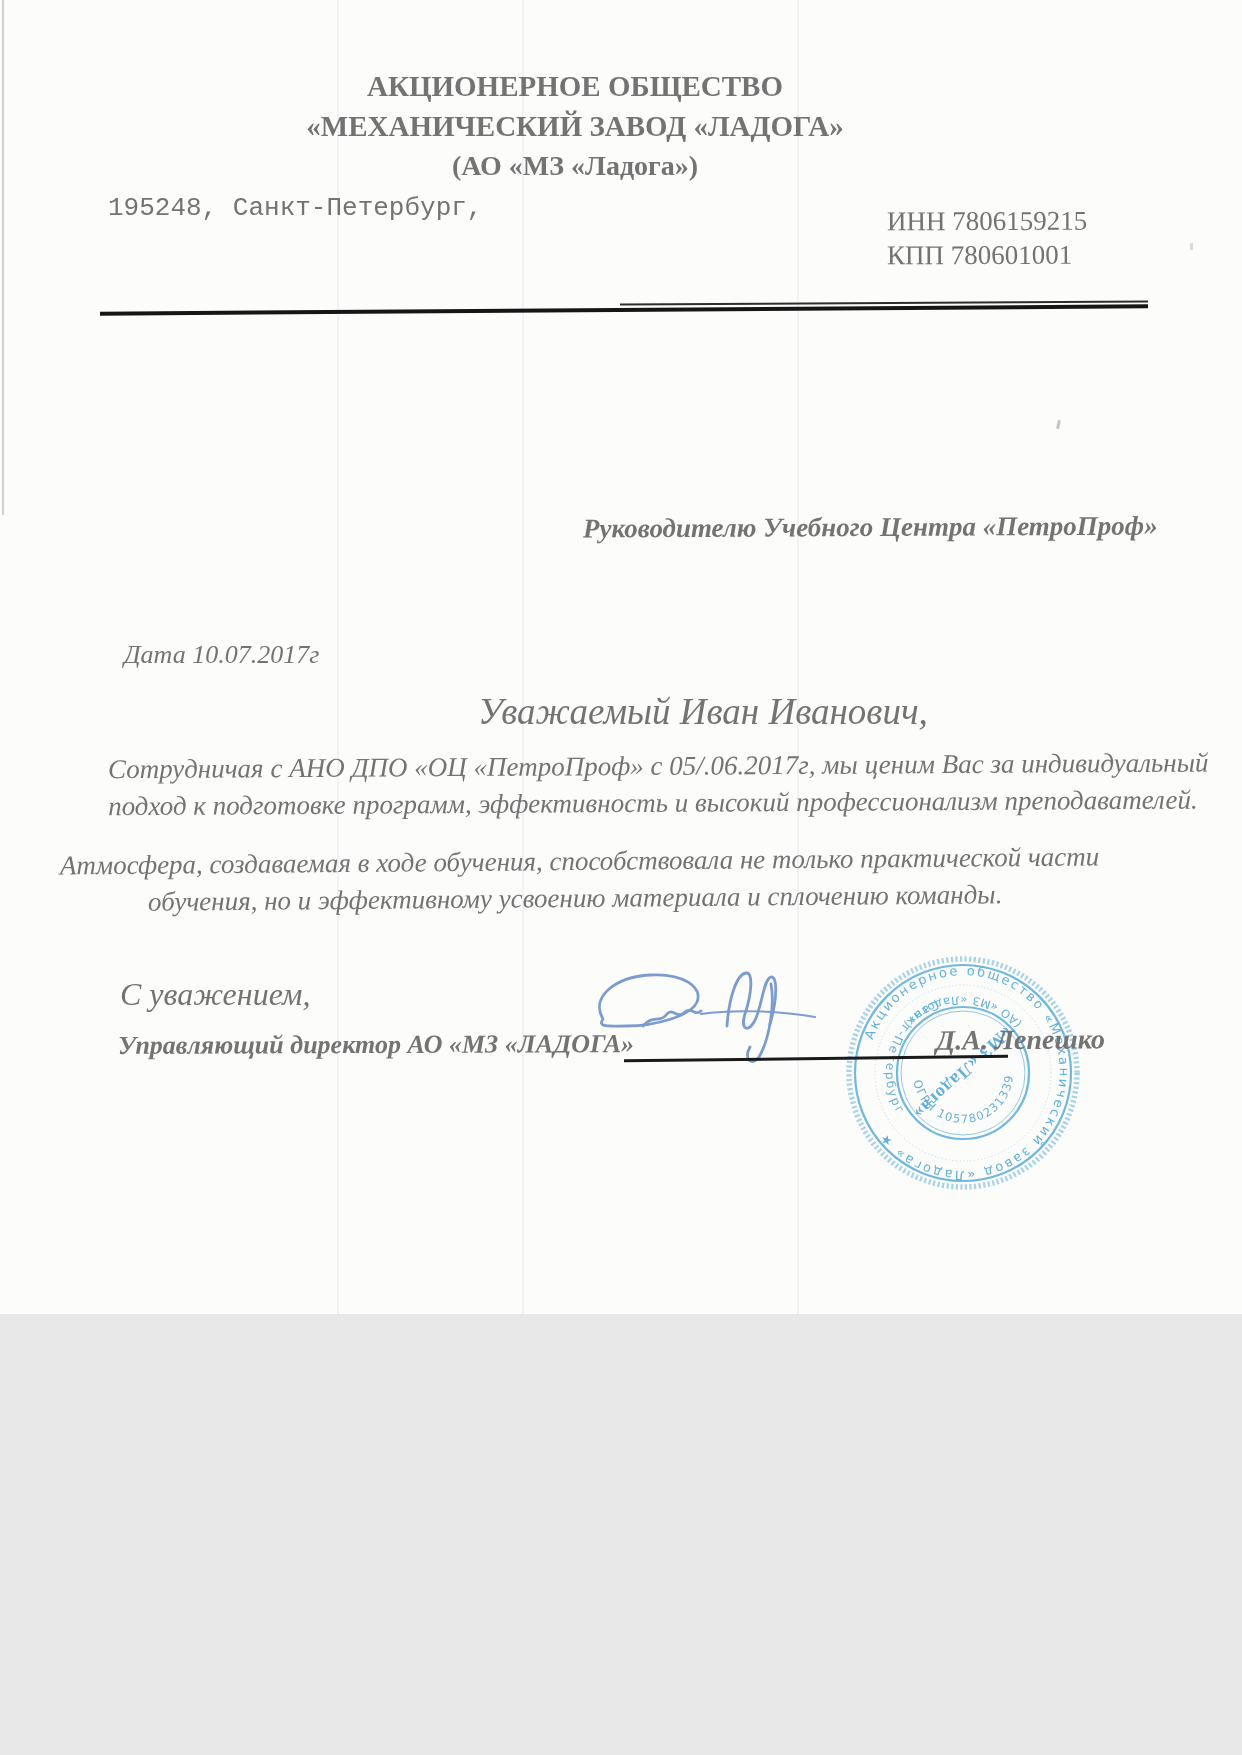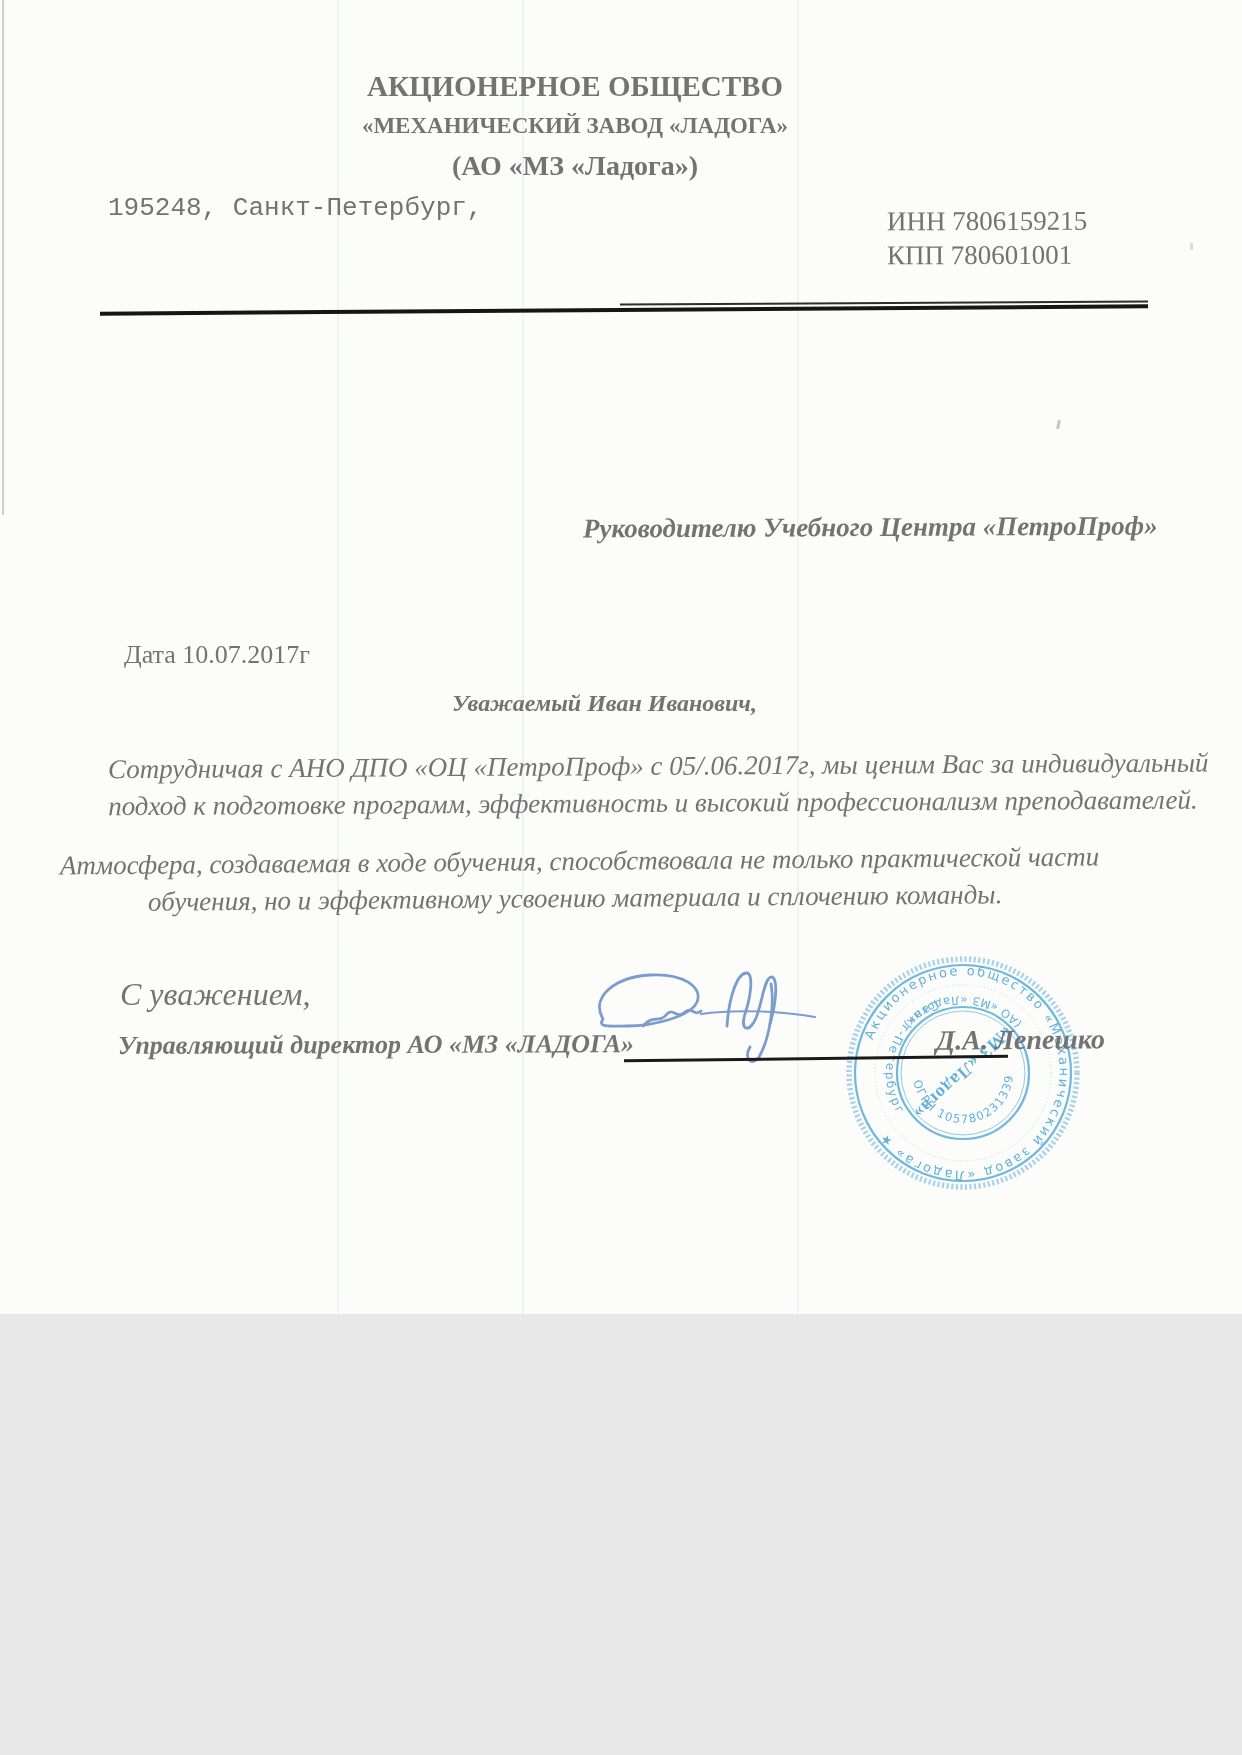--- a/index.html
+++ b/index.html
@@ -14,31 +14,31 @@
   .scan-a{left:337px;} .scan-b{left:522px;} .scan-c{left:797px;}
   .corner-dashes{position:absolute;left:0;top:1480px;width:6px;height:196px;
     background:repeating-linear-gradient(180deg,#1b1b1b 0 3px,rgba(0,0,0,0) 3px 10px);}
   .corner-dashes2{position:absolute;left:0;top:1672px;width:10px;height:83px;
     background:repeating-linear-gradient(180deg,#101010 0 4px,rgba(0,0,0,0) 4px 9px);}
   .speck{position:absolute;background:rgba(110,120,130,.4);}
 
   
   .header{position:absolute;top:66px;left:40px;width:1070px;text-align:center;font-weight:bold;white-space:nowrap;}
   .header .h1{font-size:29px;line-height:40px;}
-  .header .h2{font-size:23px;line-height:40px;}
+  .header .h2{font-size:29px;line-height:40px;}
   .header .h3{font-size:28px;line-height:40px;}
   .addr{position:absolute;top:192px;left:108px;font-size:26px;line-height:33px;white-space:nowrap;font-family:Liberation Mono, monospace;}
   .tax{position:absolute;top:204px;right:155px;font-size:27px;line-height:34px;text-align:left;white-space:nowrap;transform:rotate(-0.2deg);}
   .rule{position:absolute;top:308px;left:100px;width:1048px;height:4px;background:#161616;transform:rotate(-0.4deg);}
   .rule2{position:absolute;top:302px;left:620px;width:528px;height:2px;background:#2e2e2e;transform:rotate(-0.35deg);}
 
   
   .recipient{position:absolute;top:512px;right:84px;font-size:27px;font-weight:bold;font-style:italic;white-space:nowrap;transform:rotate(-0.3deg);}
-  .dateline{position:absolute;top:640px;left:124px;font-size:26px;white-space:nowrap;}
-  .salutation{position:absolute;top:690px;left:452px;font-size:24px;font-weight:bold;font-style:italic;white-space:nowrap;}
+  .dateline{position:absolute;top:640px;left:124px;font-size:26px;font-style:italic;white-space:nowrap;}
+  .salutation{position:absolute;top:690px;left:478px;font-size:37px;font-weight:normal;font-style:italic;white-space:nowrap;}
   .para{position:absolute;font-size:27px;font-style:italic;line-height:37px;text-align:center;white-space:nowrap;}
   .para1{top:748px;left:108px;width:1040px;transform:rotate(-0.35deg);}
   .para2{top:843px;left:60px;width:1030px;transform:rotate(-0.5deg);}
 
   .regards{position:absolute;top:976px;left:120px;font-size:32px;font-style:italic;white-space:nowrap;}
   .position-line{position:absolute;top:1030px;left:118px;font-size:26px;font-weight:bold;font-style:italic;white-space:nowrap;transform:rotate(-0.2deg);}
   .sig-line{position:absolute;top:1057px;left:624px;width:384px;height:2.5px;background:#1a1a1a;transform:rotate(-0.7deg);}
   .signer{position:absolute;top:1024px;left:936px;font-size:28px;font-weight:bold;font-style:italic;white-space:nowrap;transform:rotate(-0.5deg);}
 
   .signature-svg{position:absolute;left:575px;top:962px;}

